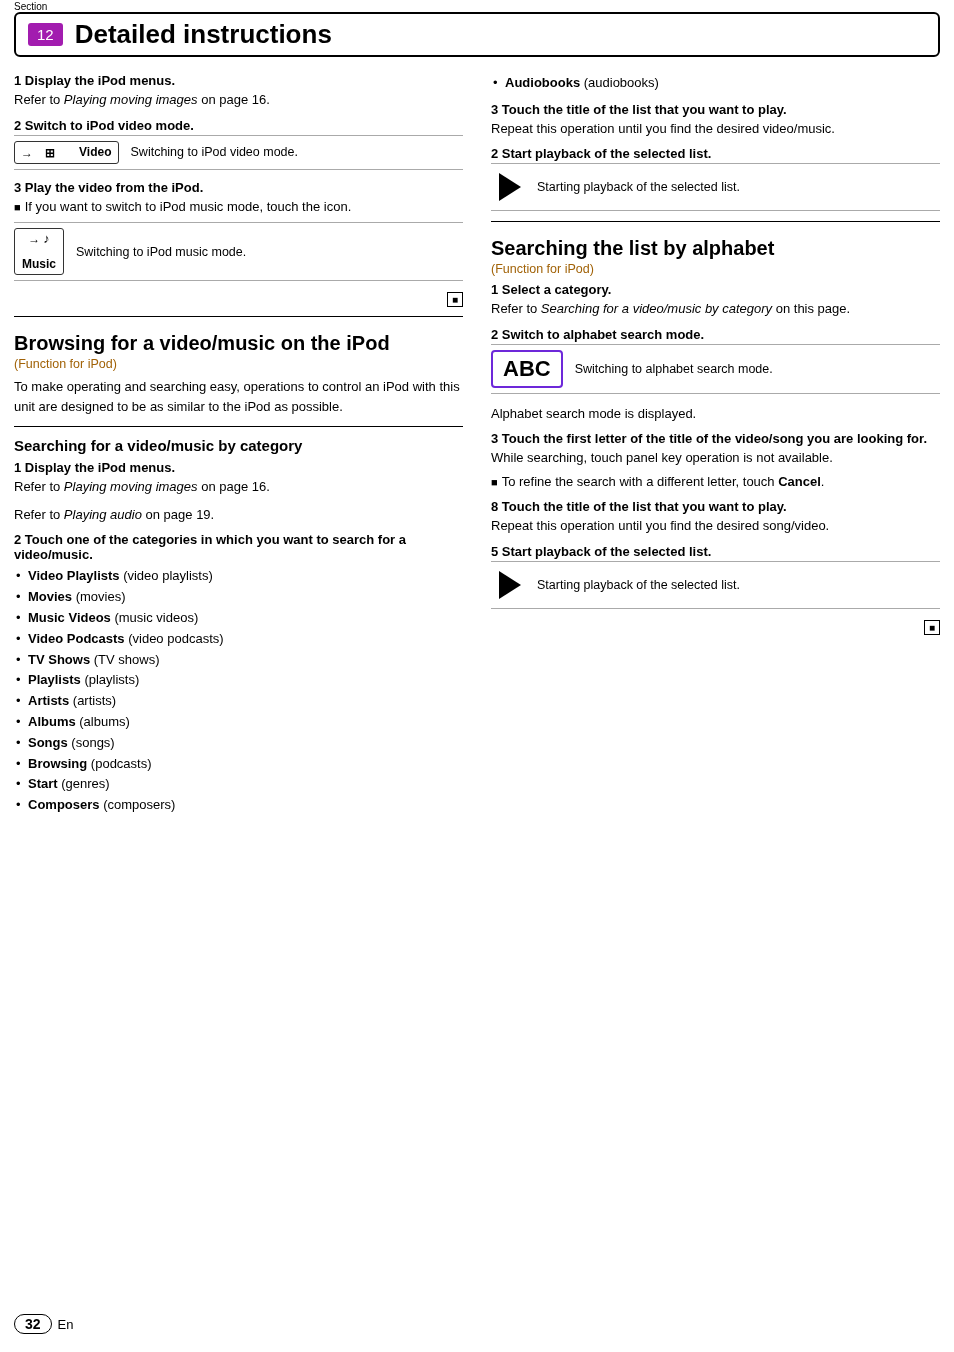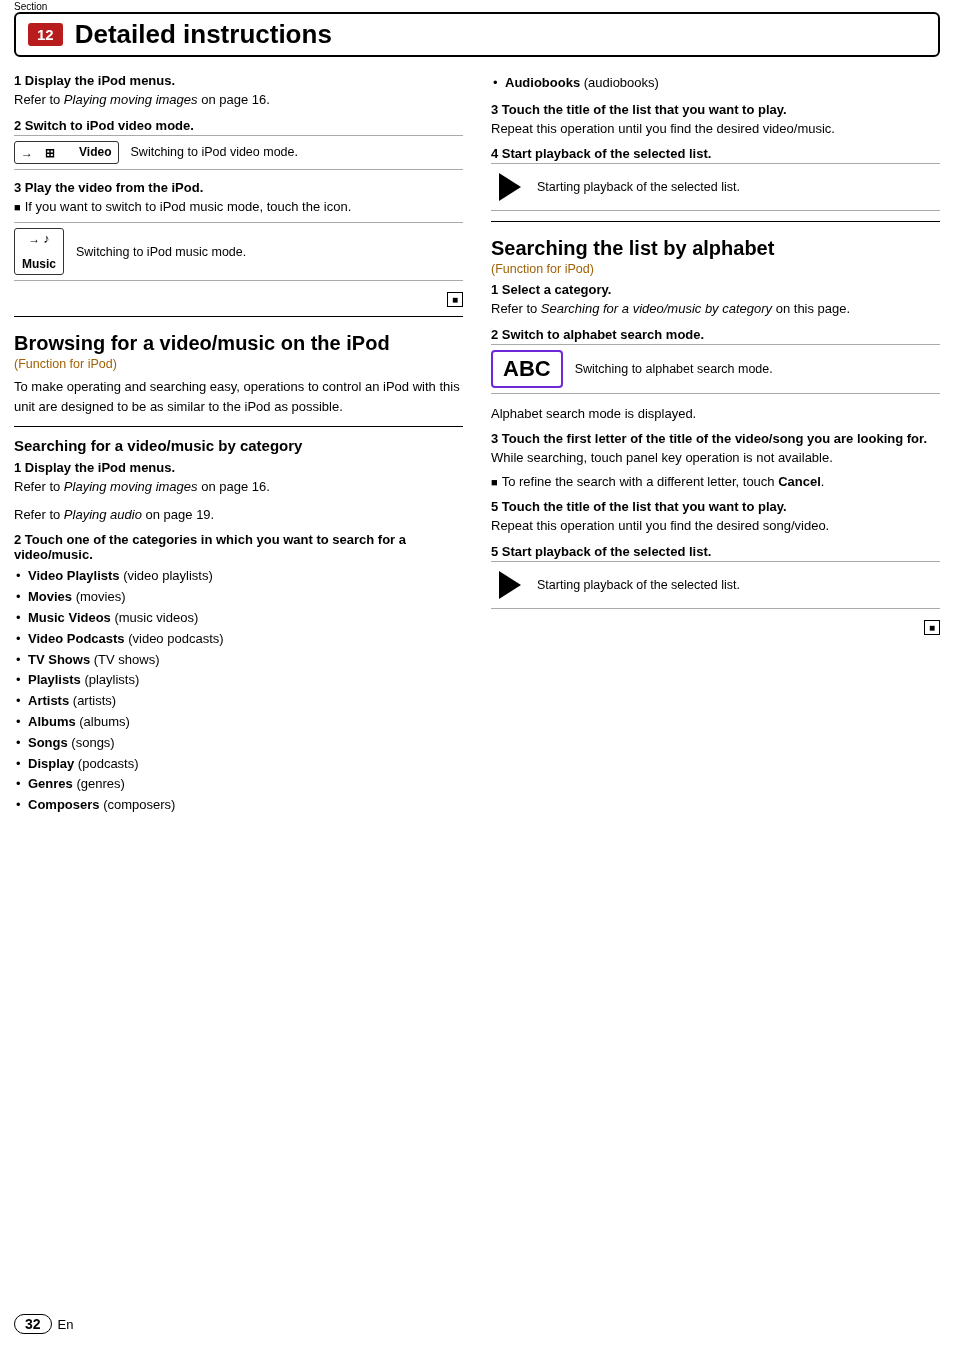--- a/index.html
+++ b/index.html
@@ -174,21 +174,21 @@
       content: "♪";
       font-size: 13px;
     }
   </style>
 </head>
 <body>
 
 <div style="position:relative; margin: 12px 14px 0 14px;">
   <span style="font-size:10px; position:absolute; top:-11px; left:0;">Section</span>
   <div style="display:flex; align-items:center; border:2px solid #000; border-radius:6px; padding:5px 12px;">
-    <span style="background:#b91c1c;color:#fff;font-size:15px;font-weight:bold;padding:3px 9px;border-radius:3px;margin-right:12px;">12</span>
+    <span style="background:#a21caf;color:#fff;font-size:15px;font-weight:normal;padding:3px 9px;border-radius:3px;margin-right:12px;">12</span>
     <span style="font-size:26px;font-weight:bold;">Detailed instructions</span>
   </div>
 </div>
 
 <div class="two-col">
 
   <div class="left-col">
 
     <p class="step-heading">1   Display the iPod menus.</p>
     <p class="step-body">Refer to <span class="italic">Playing moving images</span> on page 16.</p>
@@ -240,37 +240,37 @@
     <ul class="bullet-list" id="category-list">
         <li><span class="bold">Video Playlists</span> (video playlists)</li>
         <li><span class="bold">Movies</span> (movies)</li>
         <li><span class="bold">Music Videos</span> (music videos)</li>
         <li><span class="bold">Video Podcasts</span> (video podcasts)</li>
         <li><span class="bold">TV Shows</span> (TV shows)</li>
         <li><span class="bold">Playlists</span> (playlists)</li>
         <li><span class="bold">Artists</span> (artists)</li>
         <li><span class="bold">Albums</span> (albums)</li>
         <li><span class="bold">Songs</span> (songs)</li>
-        <li><span class="bold">Display</span> (podcasts)</li>
-        <li><span class="bold">Genres</span> (genres)</li>
+        <li><span class="bold">Browsing</span> (podcasts)</li>
+        <li><span class="bold">Start</span> (genres)</li>
         <li><span class="bold">Composers</span> (composers)</li>
       </ul>
 
   </div>
 
   <div class="right-col">
 
     <ul class="bullet-list" style="margin-bottom:8px;">
       <li><span class="bold">Audiobooks</span> (audiobooks)</li>
     </ul>
 
     <p class="step-heading">3   Touch the title of the list that you want to play.</p>
     <p class="step-body">Repeat this operation until you find the desired video/music.</p>
 
-    <p class="step-heading">4   Start playback of the selected list.</p>
+    <p class="step-heading">2   Start playback of the selected list.</p>
     <div class="play-icon-row">
       <div class="play-triangle"></div>
       <span class="icon-desc">Starting playback of the selected list.</span>
     </div>
 
     <hr class="divider">
 
     <h2 class="section-title">Searching the list by alphabet</h2>
     <p class="section-subtitle">(Function for iPod)</p>
 
@@ -282,21 +282,21 @@
       <div class="abc-box">ABC</div>
       <span class="icon-desc">Switching to alphabet search mode.</span>
     </div>
 
     <p class="step-body">Alphabet search mode is displayed.</p>
 
     <p class="step-heading">3   Touch the first letter of the title of the video/song you are looking for.</p>
     <p class="step-body">While searching, touch panel key operation is not available.</p>
     <p class="step-body" style="margin-top:-4px;"><span style="font-size:11px;margin-right:4px;">■</span>To refine the search with a different letter, touch <span class="bold">Cancel</span>.</p>
 
-    <p class="step-heading">5   Touch the title of the list that you want to play.</p>
+    <p class="step-heading">8   Touch the title of the list that you want to play.</p>
     <p class="step-body">Repeat this operation until you find the desired song/video.</p>
 
     <p class="step-heading">5   Start playback of the selected list.</p>
     <div class="play-icon-row">
       <div class="play-triangle"></div>
       <span class="icon-desc">Starting playback of the selected list.</span>
     </div>
 
     <div style="text-align:right; margin-top:4px;">
       <span style="border:1.5px solid #000; padding:1px 4px; font-size:10px;">■</span>

